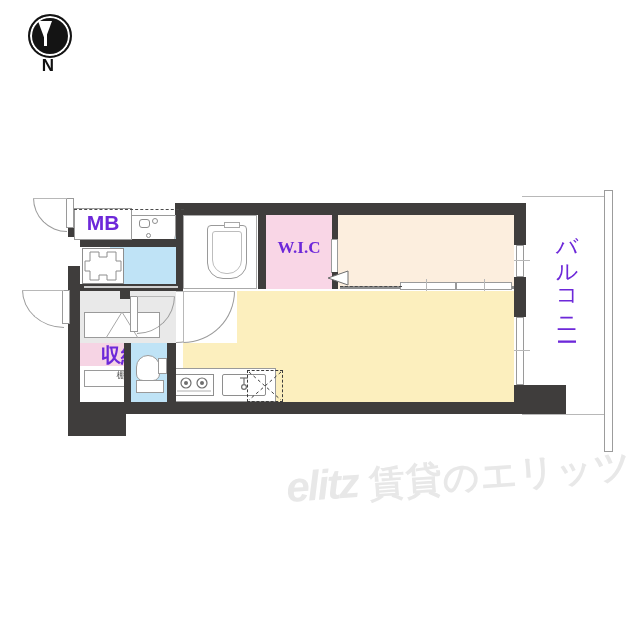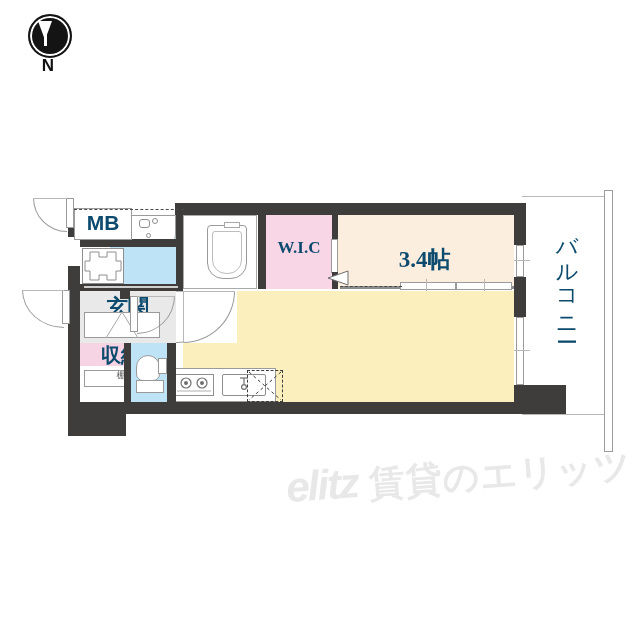--- a/index.html
+++ b/index.html
@@ -77,21 +77,21 @@
   .fill-wet  { background: #bfe3f6; }
   .fill-white{ background: #ffffff; }
   .fill-gray { background: #e9e9e9; }
   .fill-pinklabel { background: #f6d4e4; }
 
   .outline   { position: absolute; border: 1px solid #9a9a9a; box-sizing: border-box; background: #ffffff; }
   .outline-thin { position: absolute; border: 1px solid #b5b5b5; box-sizing: border-box; }
 
   .label {
     position: absolute;
-    color: #0c4a6e;
+    color: #6d28d9;
     text-align: center;
     line-height: 1.12;
     white-space: nowrap;
     font-family: "Liberation Serif", "DejaVu Serif", serif;
   }
   .label.sans { font-family: "Liberation Sans", "DejaVu Sans", sans-serif; }
   .label.vert {
     writing-mode: vertical-rl;
     white-space: nowrap;
     line-height: 1;
@@ -170,21 +170,20 @@
   <div class="wall" style="left:175px; top:402px; width:345px; height:12px;"></div>
   <div class="wall" style="left:124px; top:402px; width:58px; height:12px;"></div>
 
   <div class="wall" style="left:68px; top:402px; width:58px; height:34px;"></div>
   <div class="wall" style="left:68px; top:402px; width:14px; height:24px;"></div>
 
   <div class="wall" style="left:68px; top:266px; width:12px; height:140px;"></div>
   <div class="wall" style="left:68px; top:215px; width:12px; height:22px;"></div>
 
   <div class="room fill-yo" style="left:335px; top:215px; width:179px; height:74px;"></div>
-  <div class="label" style="left:362px; top:247px; width:125px; font-size:23px; font-weight:600;">3.4帖</div>
 
   <div class="thinwall" style="left:340px; top:286px; width:174px; height:3px;"></div>
   <div class="outline" style="left:400px; top:282px; width:56px; height:8px; border-color:#9a9a9a;"></div>
   <div class="outline" style="left:456px; top:282px; width:56px; height:8px; border-color:#9a9a9a;"></div>
   <div class="hairline" style="left:426px; top:279px; width:1px; height:14px;"></div>
   <div class="hairline" style="left:484px; top:279px; width:1px; height:14px;"></div>
   <div class="dashline" style="left:340px; top:286px; width:62px;"></div>
 
   <div class="room fill-wic" style="left:266px; top:215px; width:66px; height:74px;"></div>
   <div class="wall" style="left:258px; top:215px; width:8px; height:74px;"></div>
@@ -224,21 +223,20 @@
 
   <div class="outline" style="left:74px; top:208px; width:58px; height:32px; border-color:#9a9a9a;"></div>
   <div class="label sans" style="left:74px; top:211px; width:58px; font-size:21px; font-weight:bold;">MB</div>
   <div class="dashline" style="left:74px; top:209px; width:110px;"></div>
 
   <div class="outline" style="left:66px; top:198px; width:8px; height:30px; background:#ffffff; border-color:#9a9a9a;"></div>
   <div class="arc arc-bl" style="left:33px; top:198px; width:34px; height:34px; border-width:1px; border-color:#9a9a9a; border-top:0; border-right:0;"></div>
   <div class="hairline" style="left:33px; top:198px; width:34px; height:1px;"></div>
 
   <div class="room fill-gray" style="left:80px; top:291px; width:96px; height:52px;"></div>
-  <div class="label" style="left:80px; top:296px; width:96px; font-size:21px; font-weight:700;">玄関</div>
 
   <div class="outline" style="left:84px; top:312px; width:76px; height:26px; border-color:#9a9a9a;"></div>
   <svg style="position:absolute; left:84px; top:312px;" width="76" height="26">
     <line x1="38" y1="0" x2="22" y2="26" stroke="#a7a7a7" stroke-width="1"></line>
     <line x1="38" y1="0" x2="54" y2="26" stroke="#a7a7a7" stroke-width="1"></line>
   </svg>
 
   <div class="outline" style="left:62px; top:290px; width:8px; height:34px; background:#ffffff; border-color:#9a9a9a;"></div>
   <div class="arc arc-bl" style="left:22px; top:290px; width:42px; height:38px; border-width:1px; border-color:#9a9a9a; border-top:0; border-right:0;"></div>
   <div class="hairline" style="left:22px; top:290px; width:42px; height:1px;"></div>

